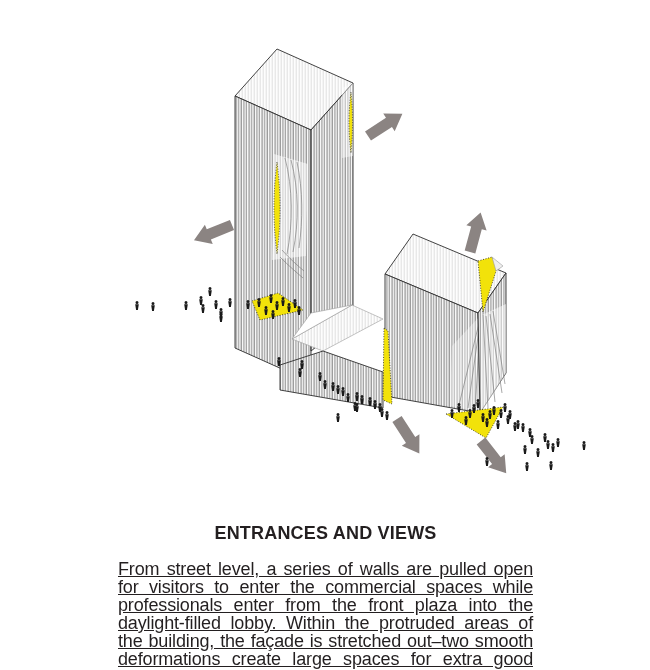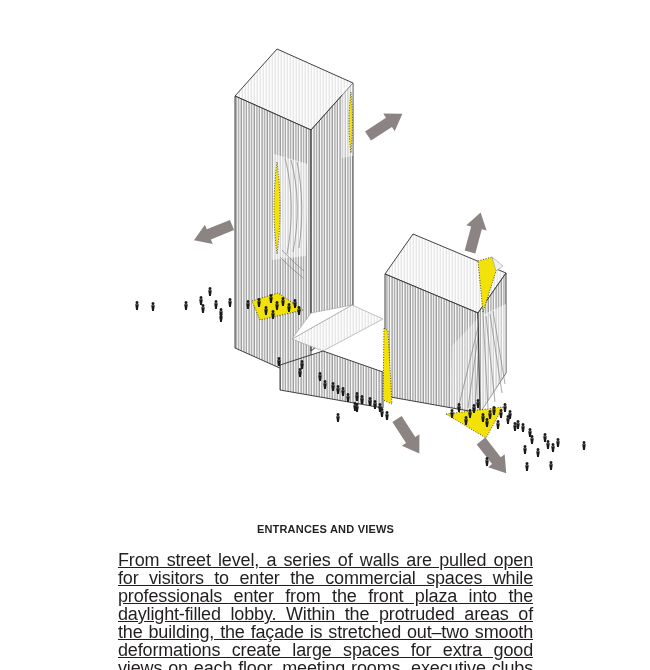--- a/index.html
+++ b/index.html
@@ -3,21 +3,21 @@
 <meta charset="utf-8">
 <style>
   html,body{margin:0;padding:0;}
   body{
     width:650px;height:670px;background:#ffffff;overflow:hidden;position:relative;
     font-family:"Liberation Sans", sans-serif;color:#231f20;
   }
   .diagram-wrap{position:absolute;left:0;top:0;width:650px;height:520px;}
   .caption{position:absolute;left:102px;top:523px;width:447px;}
   .caption h3{
-    margin:0 0 3px 0;text-align:center;font-size:11px;font-weight:bold;
+    margin:0 0 3px 0;text-align:center;font-size:18px;font-weight:bold;
     letter-spacing:.2px;
   }
   .caption p{
     margin:16px;text-align:justify;font-size:18px;line-height:18px;
     letter-spacing:-0.15px;word-spacing:1px;text-decoration:underline;
   }
 </style>
 </head>
 <body>
 

